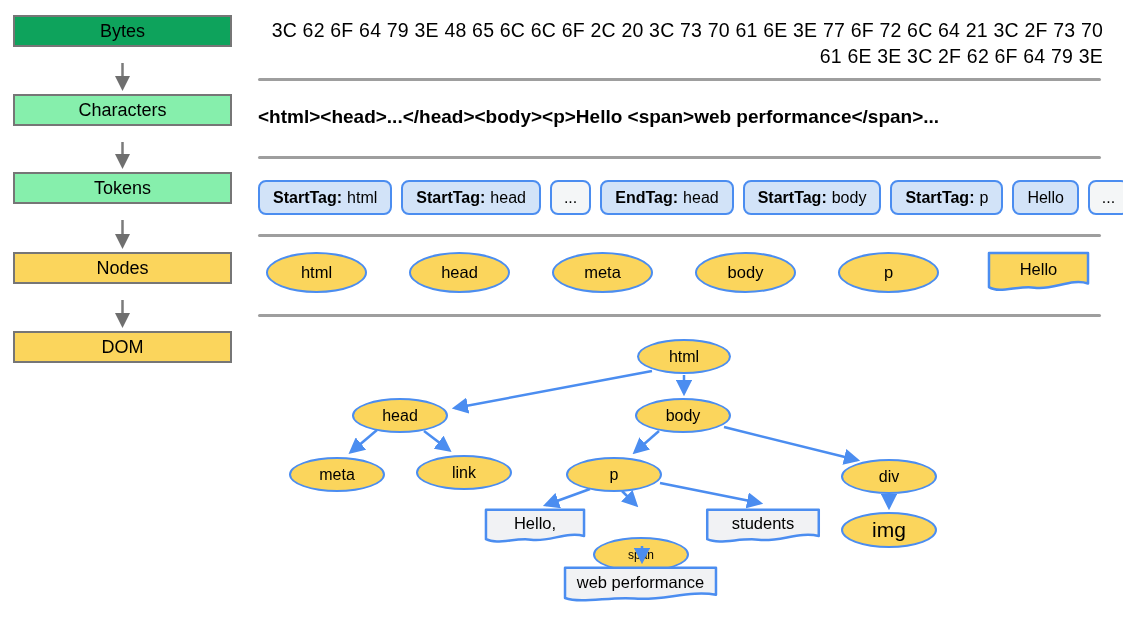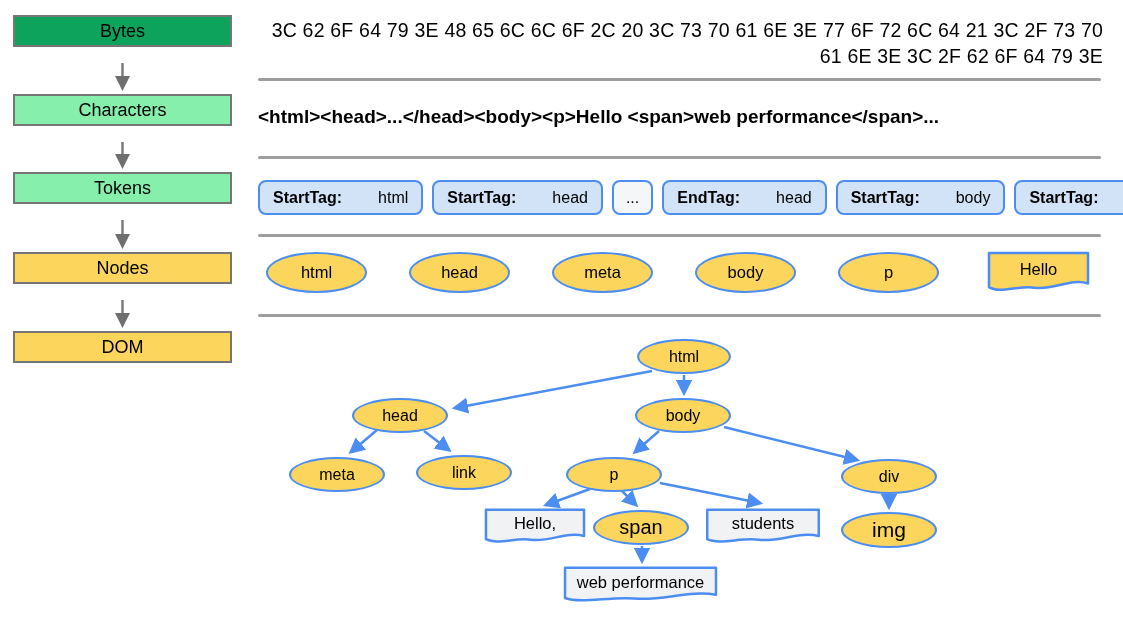--- a/index.html
+++ b/index.html
@@ -19,21 +19,21 @@
 
   .bytes-text{position:absolute;left:258px;top:17px;width:845px;font-size:19.5px;
               line-height:26px;font-weight:500;letter-spacing:.2px;text-align:right;}
   .chars-text{position:absolute;left:258px;top:106px;width:845px;font-size:19px;
               font-weight:bold;white-space:nowrap;}
 
   
   .tokens{position:absolute;left:258px;top:180px;display:flex;gap:9px;}
   .tok{height:35px;box-sizing:border-box;border:2.5px solid #4b8df0;border-radius:8px;
        background:#d2e3f8;display:flex;align-items:center;padding:0 13px;font-size:16px;
-       white-space:nowrap;gap:31px;}
+       white-space:nowrap;}
   .tok .pfx{font-weight:bold;margin-right:5px;}
   .tok .pfx:empty{display:none;margin:0;}
   .tok.white{background:#f4f6f7;padding:0 12px;}
 
   
   .ell{position:absolute;border:2.5px solid #4b8df0;border-radius:50%;background:#fbd55c;
        box-sizing:border-box;display:flex;align-items:center;justify-content:center;
        font-size:16.5px;}
 
   
@@ -151,21 +151,21 @@
     </div>
   <div class="ell" style="left:566px;top:457px;width:96px;height:35px;font-size:16px">
       <span>p</span>
     </div>
   <div class="ell" style="left:841px;top:459px;width:96px;height:35px;font-size:16px">
       <span>div</span>
     </div>
   <div class="ell" style="left:841px;top:512px;width:96px;height:36px;font-size:21px">
       <span>img</span>
     </div>
-  <div class="ell" style="left:593px;top:510px;width:96px;height:35px;font-size:20px">
+  <div class="ell" style="left:593px;top:537px;width:96px;height:35px;font-size:12px">
       <span>span</span>
     </div>
 
   <div class="doc gray" style="left:484px;top:508px;width:102px;height:38px">
     <svg viewBox="0 0 104 42" preserveAspectRatio="none">
         <path d="M2 2 H102 V31 C85 25.5 66 38 48 35 C32 32.5 13 41 2 34.5 Z"></path>
       </svg>
     <span class="lbl">Hello,</span>
   </div>
   <div class="doc gray" style="left:705px;top:508px;width:116px;height:38px">

